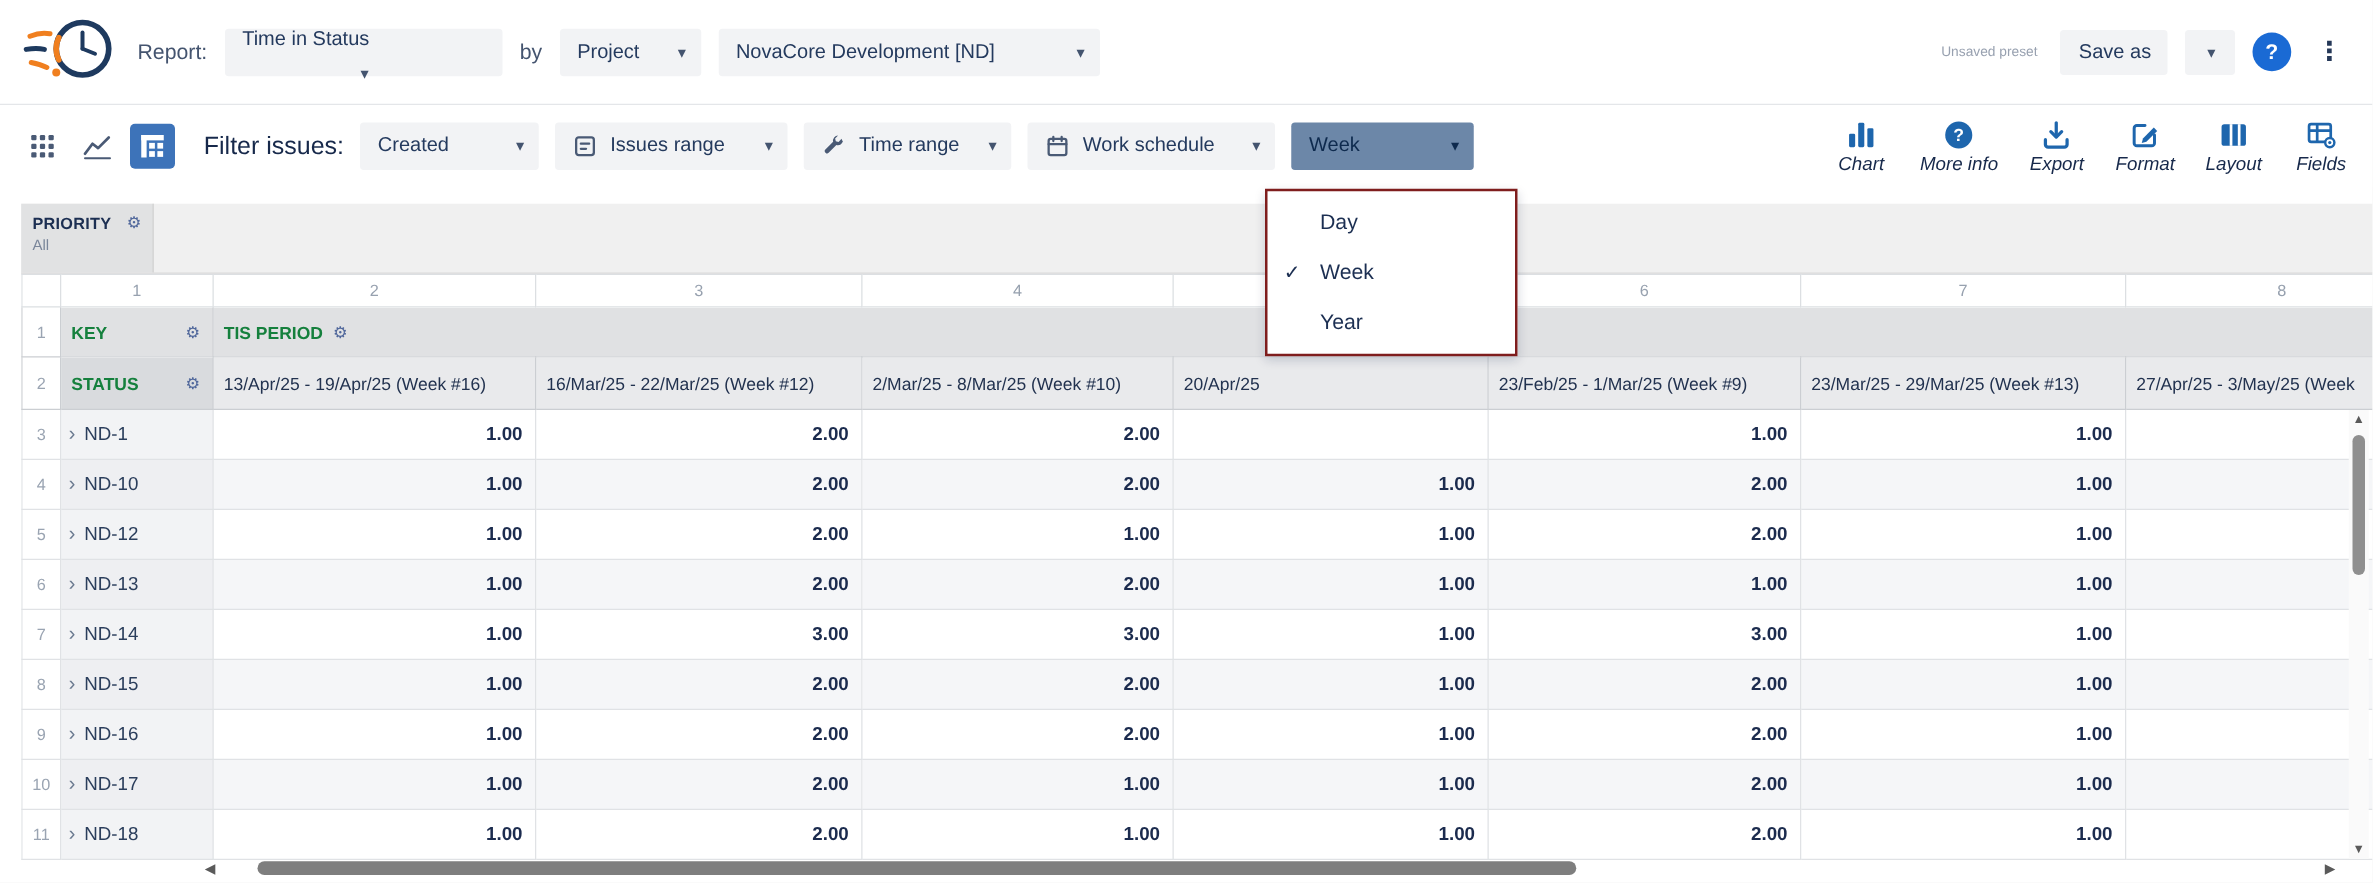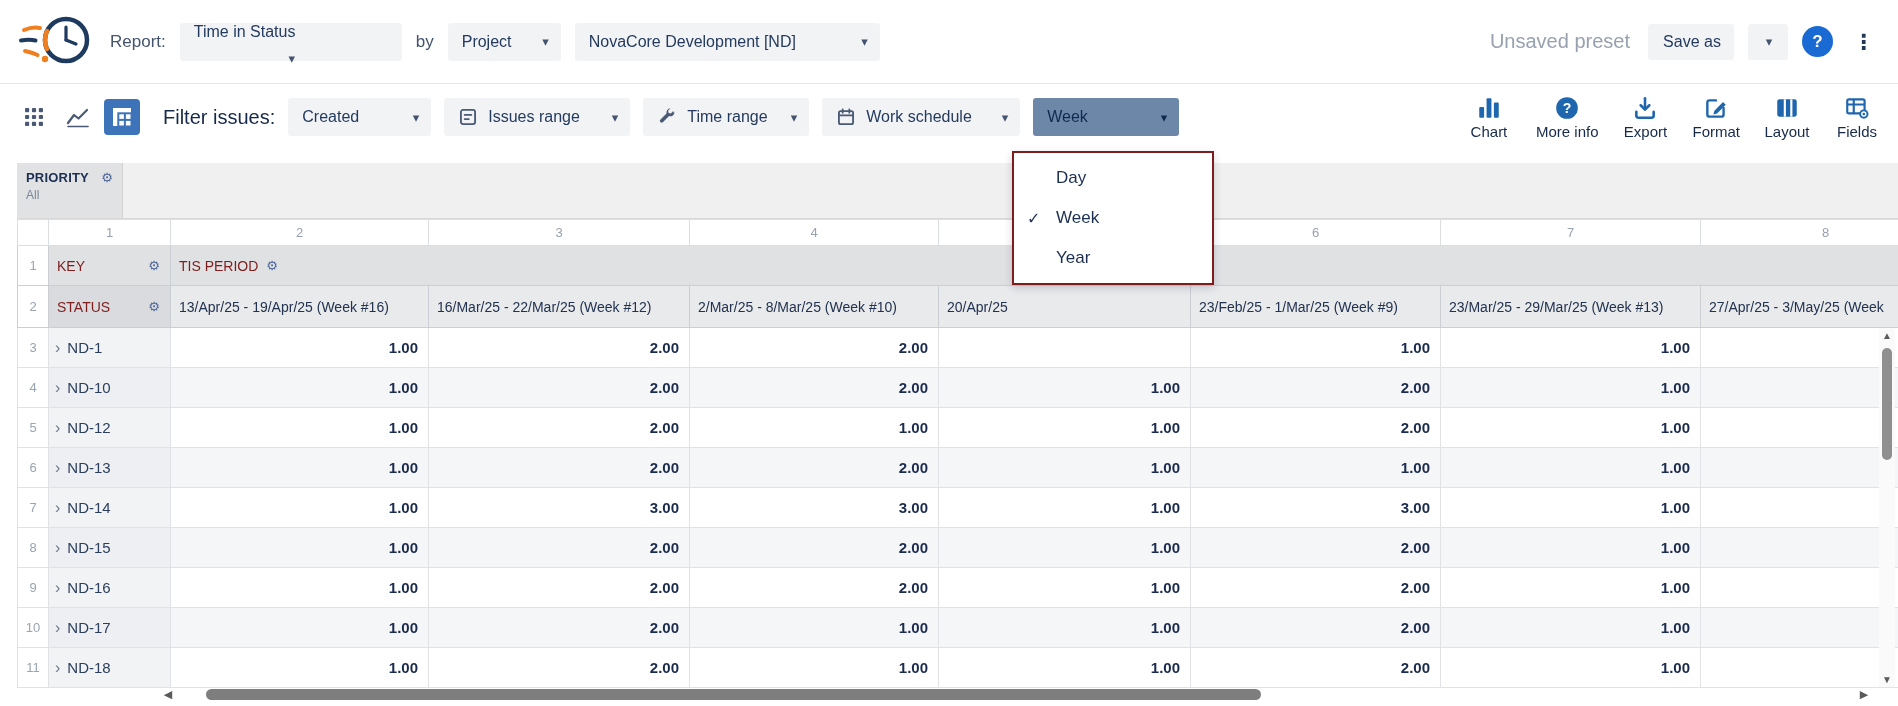--- a/index.html
+++ b/index.html
@@ -12,21 +12,21 @@
             border-bottom:1px solid #E4E6E9; background:#fff; }
   .topbar > * { flex-shrink:0; }
   .tb-label { font-size:17px; color:#44546F; }
   .pill { display:flex; align-items:center; gap:10px; background:#F2F3F5; border-radius:3px;
           height:38px; padding:0 12px 0 14px; font-size:16px; color:#243A5E; cursor:pointer;
           white-space:nowrap; flex-shrink:0; }
   .pill .plabel { margin-right:auto; }
   .chev { font-size:13px; color:#44546F; }
   .w-report { width:222px;flex-direction:column; } .w-groupby { width:113px; } .w-project { width:305px; }
   .spacer { flex:1 1 auto !important; }
-  .preset-status { color:#98A1B0; font-size:20px; margin-right:4px; }
+  .preset-status { color:#98A1B0; font-size:11px; margin-right:4px; }
   .btn-saveas { width:86px; height:36px; justify-content:center; }
   .btn-saveas .plabel { margin:0; }
   .btn-savemenu { width:40px; height:36px; justify-content:center; }
   .help-btn { width:31px; height:31px; border-radius:50%; background:#1A6AD4; color:#fff;
               display:flex; align-items:center; justify-content:center; font-size:17px;
               font-weight:bold; cursor:pointer; }
   .overflow-btn { font-size:21px; color:#253858; padding:0 6px; cursor:pointer; font-weight:bold; }
 
   
   .toolbar { height:66px; display:flex; align-items:center; padding:0 16px; gap:13px; background:#fff; }
@@ -35,21 +35,21 @@
   .viewbtn { width:36px; height:36px; display:flex; align-items:center; justify-content:center;
              border-radius:4px; cursor:pointer; }
   .viewbtn.active { background:#3D73B9; }
   .filter-label { font-size:20px; color:#17294B; margin-left:10px; }
   .w-filter { width:143px; }
   .w-issues { width:186px; } .w-time { width:166px; } .w-sched { width:198px; }
   .w-period { width:146px; background:#6C87A8; color:#0E2A4E; }
   .w-period .chev { color:#0E2A4E; }
   .actions { display:flex; gap:24px; align-items:flex-start; padding-right:2px; flex-shrink:0; }
   .action { display:flex; flex-direction:column; align-items:center; gap:2px; cursor:pointer; min-width:46px; }
-  .action .albl { font-size:15px; color:#17294B; white-space:nowrap; }
+  .action .albl { font-size:15px; color:#17294B; white-space:nowrap;font-style:italic; }
 
   
   .period-menu { position:absolute; left:1012px; top:151px; width:202px; background:#fff;
                  border:2px solid #7f1d1d; z-index:60; padding:5px 0;
                  box-shadow:0 3px 8px rgba(9,30,66,.18); }
   .menu-item { height:40px; display:flex; align-items:center; position:relative; padding-left:42px;
                font-size:17px; color:#1C2F52; cursor:pointer; }
   .menu-item .check { position:absolute; left:13px; top:50%; transform:translateY(-50%);
                       font-size:16px; color:#1C2F52; }
 
@@ -66,21 +66,21 @@
   .table-clip { width:1881px; overflow:hidden; }
   table.grid { border-collapse:collapse; table-layout:fixed; width:1933px; }
   table.grid td { border:1px solid #E0E2E5; overflow:hidden; white-space:nowrap; }
   tr.numrow td { height:26px; background:#fff; color:#97A1AF; font-size:13px; text-align:center;
                  border-color:#DCDFE2; cursor:pointer; }
   tr.hrow1 td, tr.hrow2 td { border-color:#CBCED2; }
   tr.hrow1 td { height:40px; } tr.hrow2 td { height:42px; }
   .numcell { text-align:center; color:#9AA4B2; font-size:13px; background:#fff; }
   .hd-gray { background:#E0E1E3; }
   .cellflex { display:flex; align-items:center; justify-content:space-between; padding:0 10px 0 8px; }
-  .hd-bold { font-weight:normal; font-size:14px; color:#7f1d1d; }
+  .hd-bold { font-weight:bold; font-size:14px; color:#15803d; }
   .ph-inline { display:flex; align-items:center; gap:8px; padding-left:8px; }
   .statushead { background:#D9DBDE; }
   .weekhead { background:#E9EAEC; font-size:14px; color:#22324F; padding:0 8px; text-align:left;
               font-weight:normal; cursor:pointer; }
   tbody td { height:40px; }
   .keycell { background:#F2F3F5; font-size:15px; color:#2B3E5C; padding:0 6px; cursor:pointer; }
   .exp { color:#6B7A90; margin-right:7px; font-size:16px; cursor:pointer; }
   .valcell { text-align:right; padding:0 10px; font-size:15px; font-weight:bold; color:#1B2B4E; background:#fff; }
   tbody tr:nth-child(even) .valcell { background:#F5F6F8; }
   tbody tr:nth-child(even) .keycell { background:#EEEFF2; }

